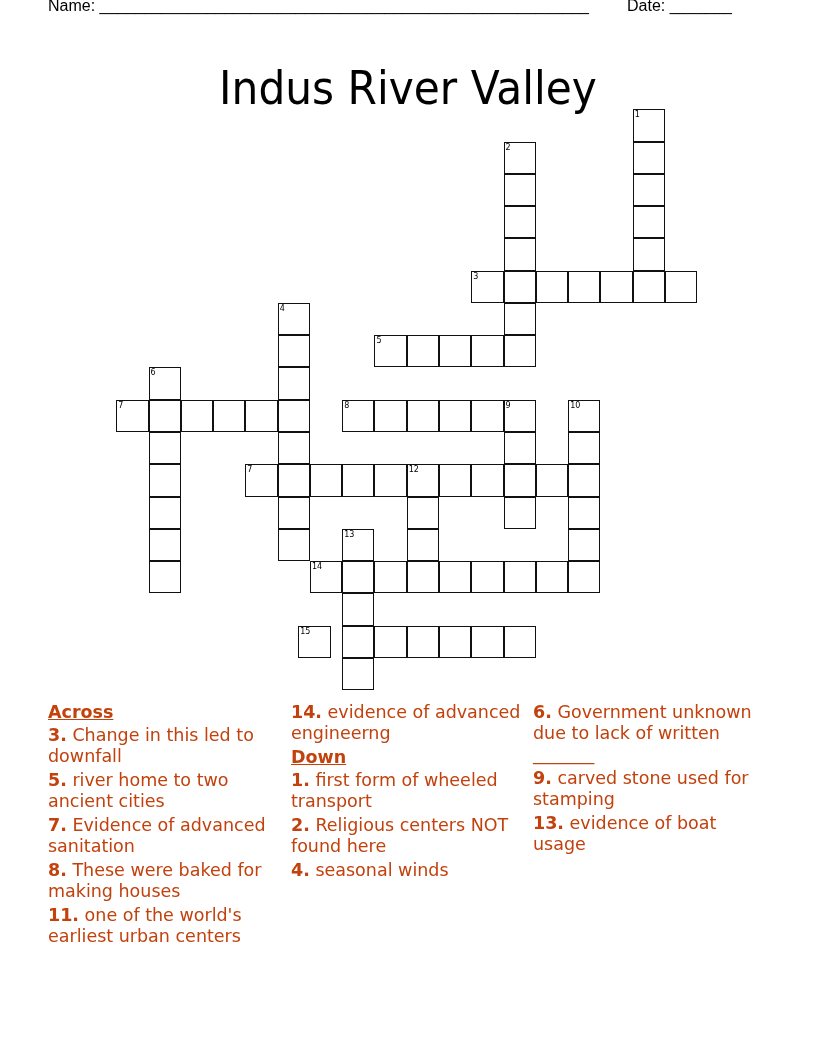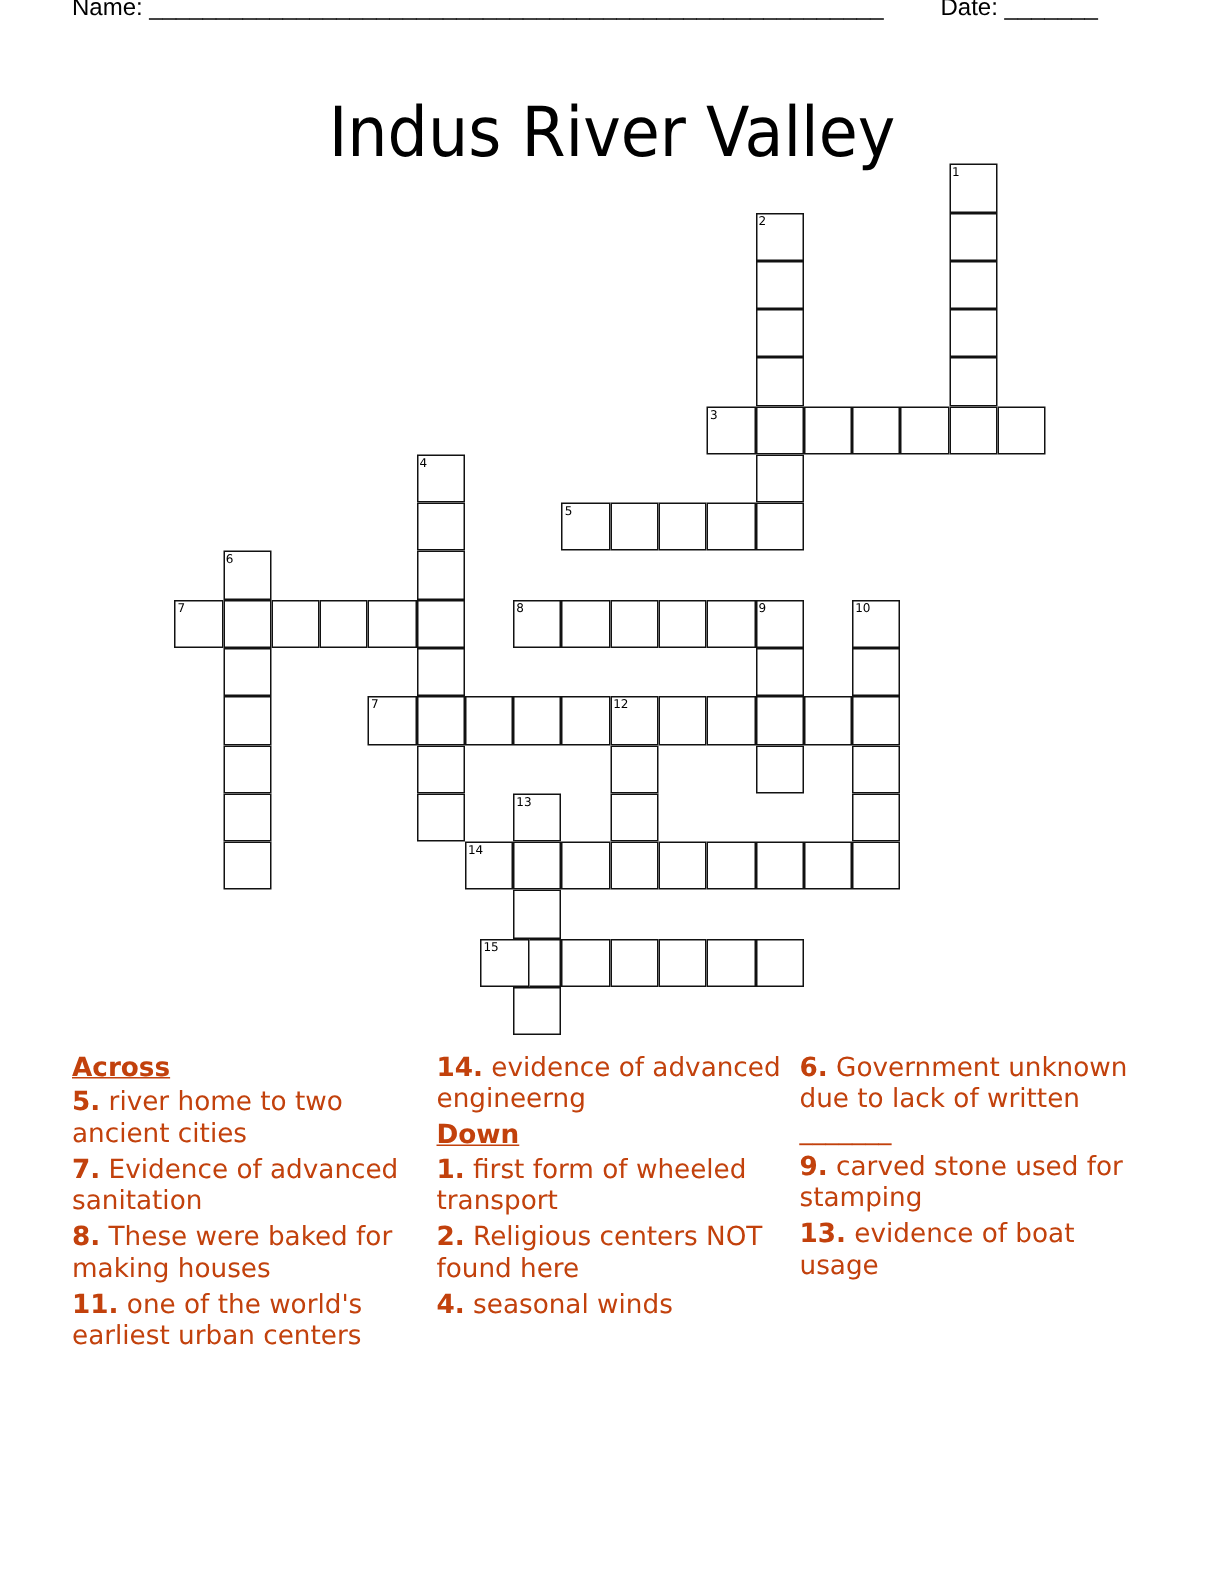--- a/index.html
+++ b/index.html
@@ -122,32 +122,33 @@
     <div class="cell" style="left: 342.96px; top: 626.48px;"></div>
     <div class="cell" style="left: 342.96px; top: 658.76px;"></div>
     <div class="cell" style="left: 310.68px; top: 561.92px;">
       <span class="num">14</span>
     </div>
     <div class="cell" style="left: 375.24px; top: 561.92px;"></div>
     <div class="cell" style="left: 439.8px; top: 561.92px;"></div>
     <div class="cell" style="left: 472.08px; top: 561.92px;"></div>
     <div class="cell" style="left: 504.36px; top: 561.92px;"></div>
     <div class="cell" style="left: 536.64px; top: 561.92px;"></div>
-    <div class="cell" style="left: 321px; top: 626.48px; padding-left: 25px;">
+    <div class="cell" style="left: 299px; top: 626.48px; padding-left: 25px;">
       <span class="num">15</span>
     </div>
     <div class="cell" style="left: 375.24px; top: 626.48px;"></div>
     <div class="cell" style="left: 407.52px; top: 626.48px;"></div>
     <div class="cell" style="left: 439.8px; top: 626.48px;"></div>
     <div class="cell" style="left: 472.08px; top: 626.48px;"></div>
     <div class="cell" style="left: 504.36px; top: 626.48px;"></div>
   </div>
 
 <div class="clues" style="left:48px; width:230px;">
   <div class="heading">Across</div>
+  <div class="clue"><b>3.</b><span> Change in this led to downfall</span></div>
   <div class="clue"><b>5.</b><span> river home to two ancient cities</span></div>
   <div class="clue"><b>7.</b><span> Evidence of advanced sanitation</span></div>
   <div class="clue"><b>8.</b><span> These were baked for making houses</span></div>
   <div class="clue"><b>11.</b><span> one of the world's earliest urban centers</span></div>
 </div>
 
 <div class="clues" style="left:291px; width:235px; top:702px;">
   <div class="clue"><b>14.</b><span> evidence of advanced engineerng</span></div>
   <div class="heading">Down</div>
   <div class="clue"><b>1.</b><span> first form of wheeled transport</span></div>

